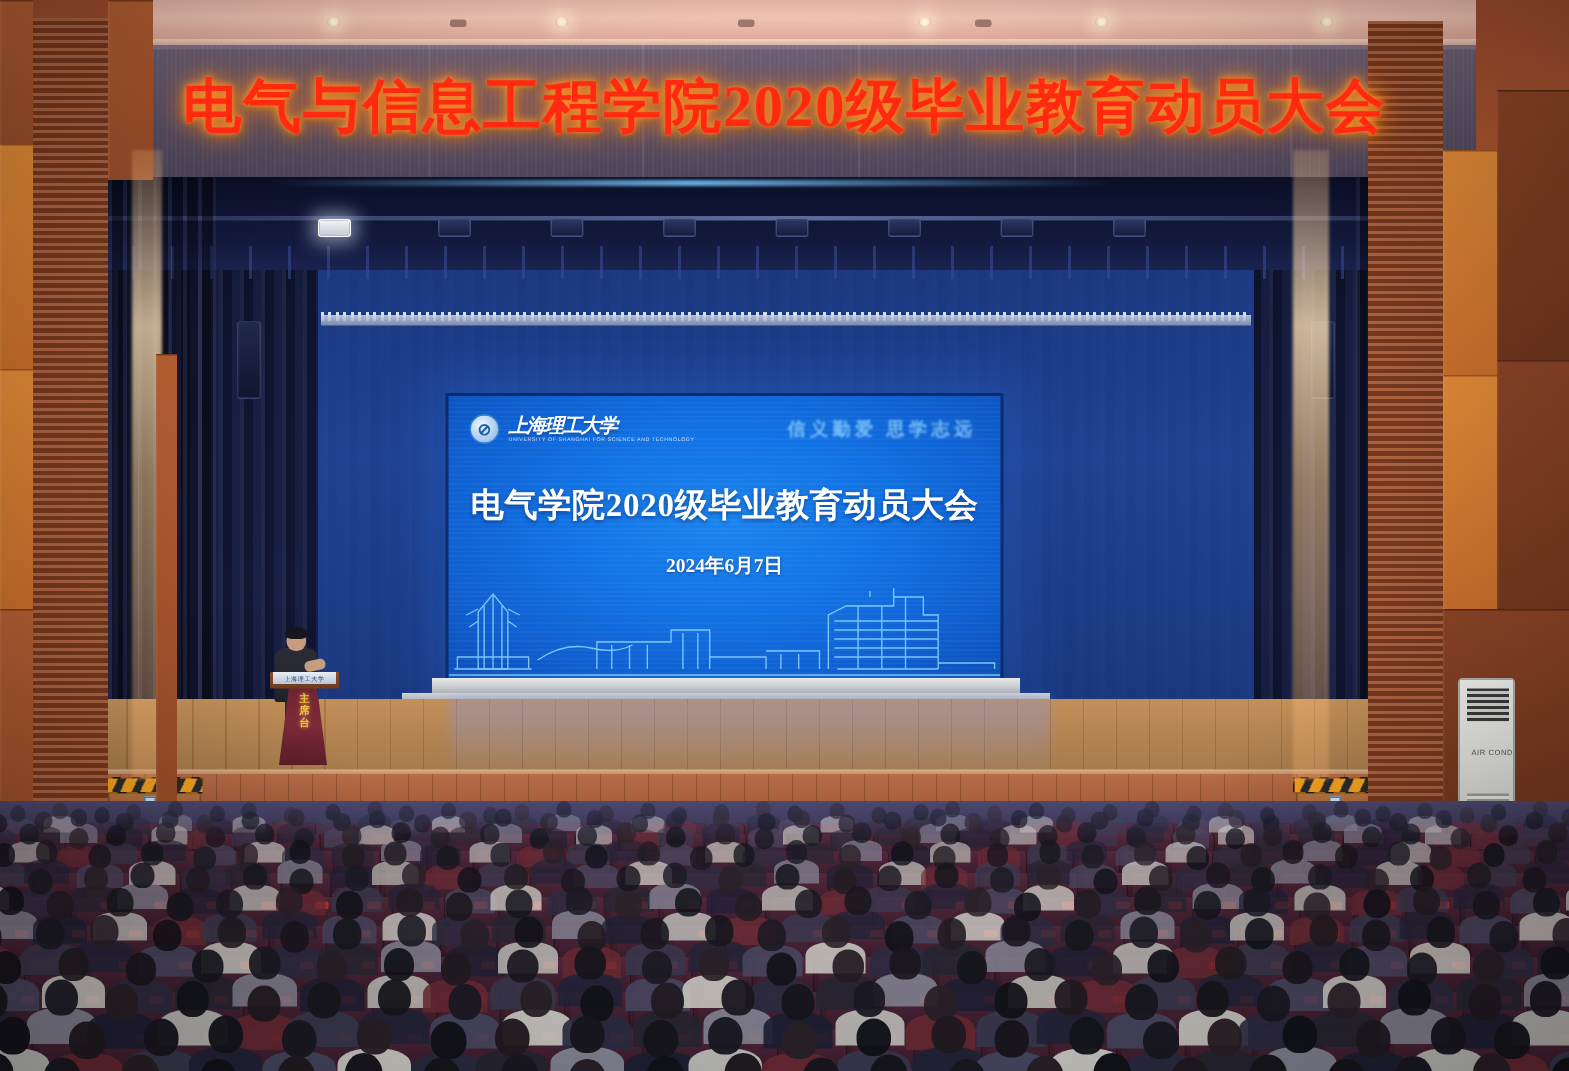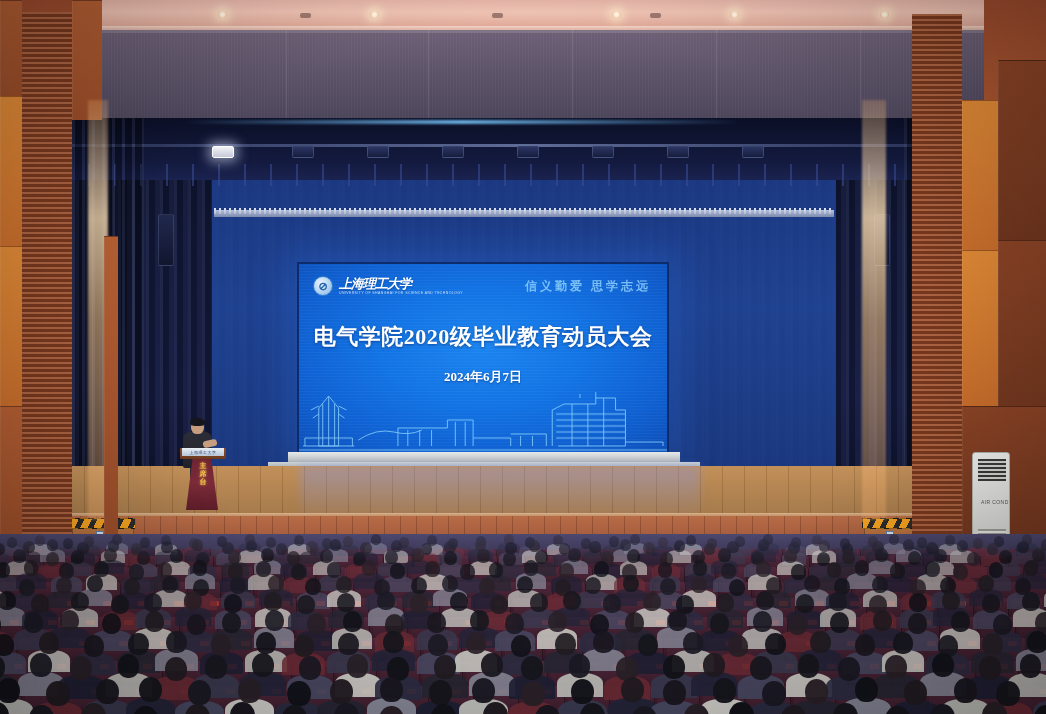--- a/index.html
+++ b/index.html
@@ -397,20 +397,21 @@
   <div class="ceilvent" style="left:300px"></div>
 
   <div class="backwall"></div>
   <div class="wall-band"></div>
   <div class="wall-seam" style="left:286px"></div>
   <div class="wall-seam" style="left:428px"></div>
   <div class="wall-seam" style="left:572px"></div>
   <div class="wall-seam" style="left:716px"></div>
   <div class="wall-seam" style="left:860px"></div>
 
+  <div class="banner">电气与信息工程学院2020级毕业教育动员大会</div>
 
   <div class="stage-opening">
     <div class="curtain-main"></div>
     <div class="back-lit"></div>
     <div class="back-rail-teeth"></div>
     <div class="back-rail"></div>
     <div class="spk" style="left:96px;top:96px"></div>
     <div class="spk" style="right:96px;top:96px"></div>
 
     <div class="curtain-valance"></div>

